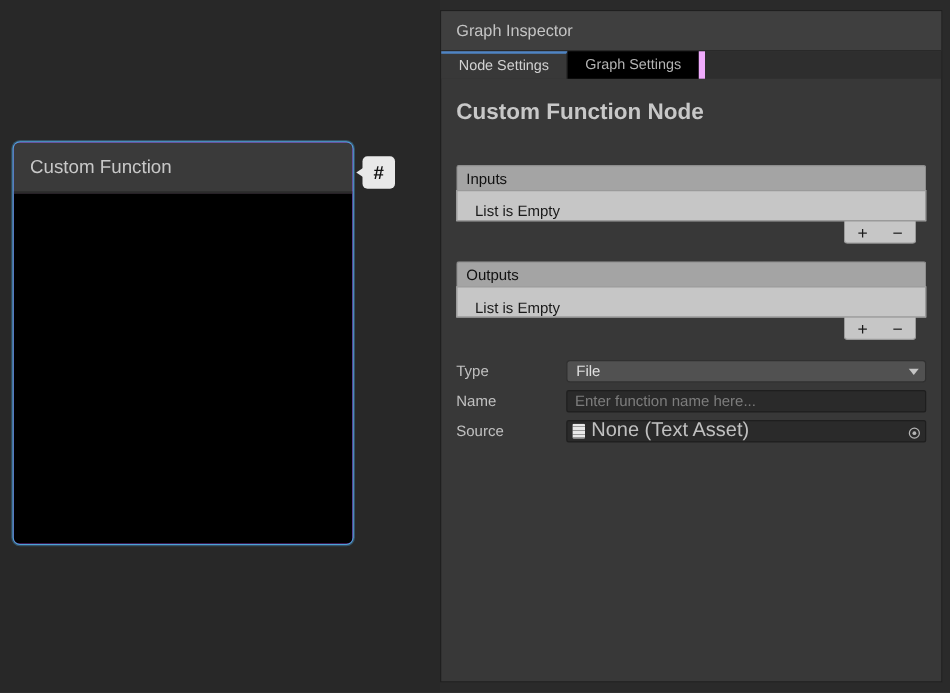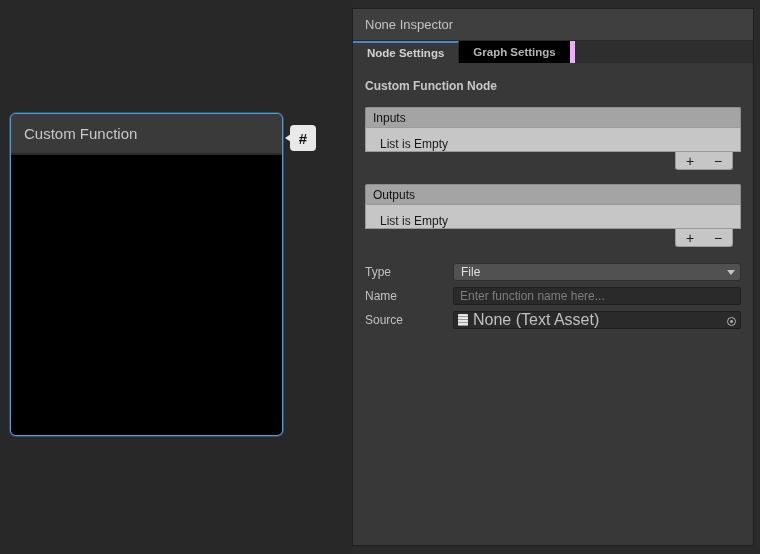--- a/index.html
+++ b/index.html
@@ -53,34 +53,34 @@
   .inspector{
     position:absolute;left:352px;top:8px;width:402px;height:538px;
     background:#383838;border-left:1px solid #1f1f1f;border-top:1px solid #1f1f1f;
     border-right:1px solid #1f1f1f;border-bottom:1px solid #1f1f1f;
   }
   .inspector-header{
     height:32px;background:#3f3f3f;border-bottom:1px solid #292929;
     display:flex;align-items:center;padding-left:12px;
     font-size:13px;color:#c4c4c4;
   }
-  .tab-bar{height:22px;display:flex;background:#2e2e2e;font-weight:bold;}
+  .tab-bar{height:22px;display:flex;background:#2e2e2e;}
   .tab{
     padding:0 14px;display:flex;align-items:center;
     font-size:11.5px;color:#b4b4b4;cursor:pointer;background:#000000;
     border-right:5px solid #f0abfc;
   }
   .tab.active{
     background:#383838;color:#d2d2d2;
     border-top:2px solid var(--accent-blue);
     border-right:1px solid #262626;
   }
   .inspector-content{padding:16px 12px 0 12px;}
 
-  .section-heading{font-size:12px;font-weight:bold;color:#c8c8c8;margin-bottom:14px;}
+  .section-heading{font-size:18px;font-weight:bold;color:#c8c8c8;margin-bottom:32px;}
 
   
   .rlist{margin-bottom:14px;}
   .rlist-header{
     height:20px;background:#a4a4a4;border:1px solid #8d8d8d;border-bottom:none;
     display:flex;align-items:center;padding-left:7px;
     color:#111;font-size:12px;border-radius:2px 2px 0 0;
   }
   .rlist-row{
     height:25px;background:#c6c6c6;border:1px solid #9a9a9a;
@@ -156,21 +156,21 @@
 
   <div class="hash-badge">
     <span>#</span>
   </div>
 
 </div>
 
 <div class="inspector">
 
   <div class="inspector-header">
-    <span>None Inspector</span>
+    <span>Graph Inspector</span>
   </div>
 
   <div class="tab-bar">
     <div class="tab active">
       <span>Node Settings</span>
     </div>
     <div class="tab">
       <span>Graph Settings</span>
     </div>
   </div>

